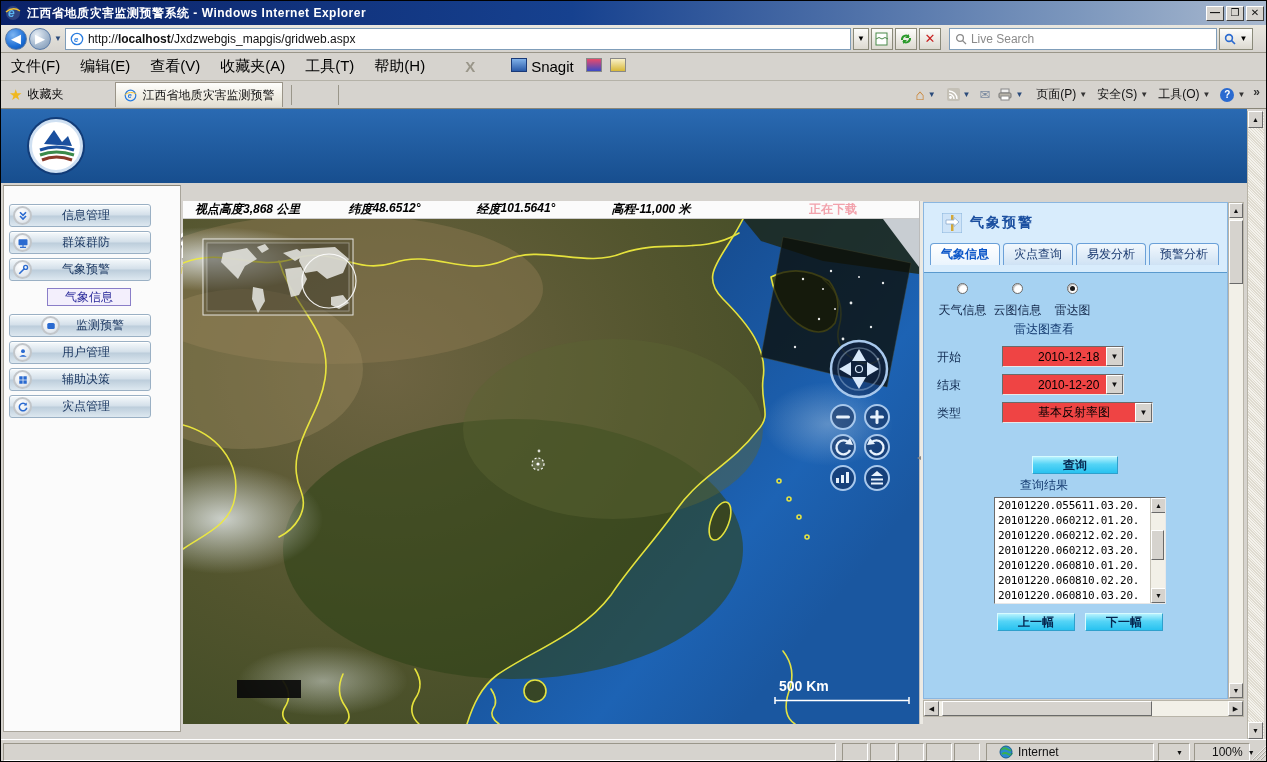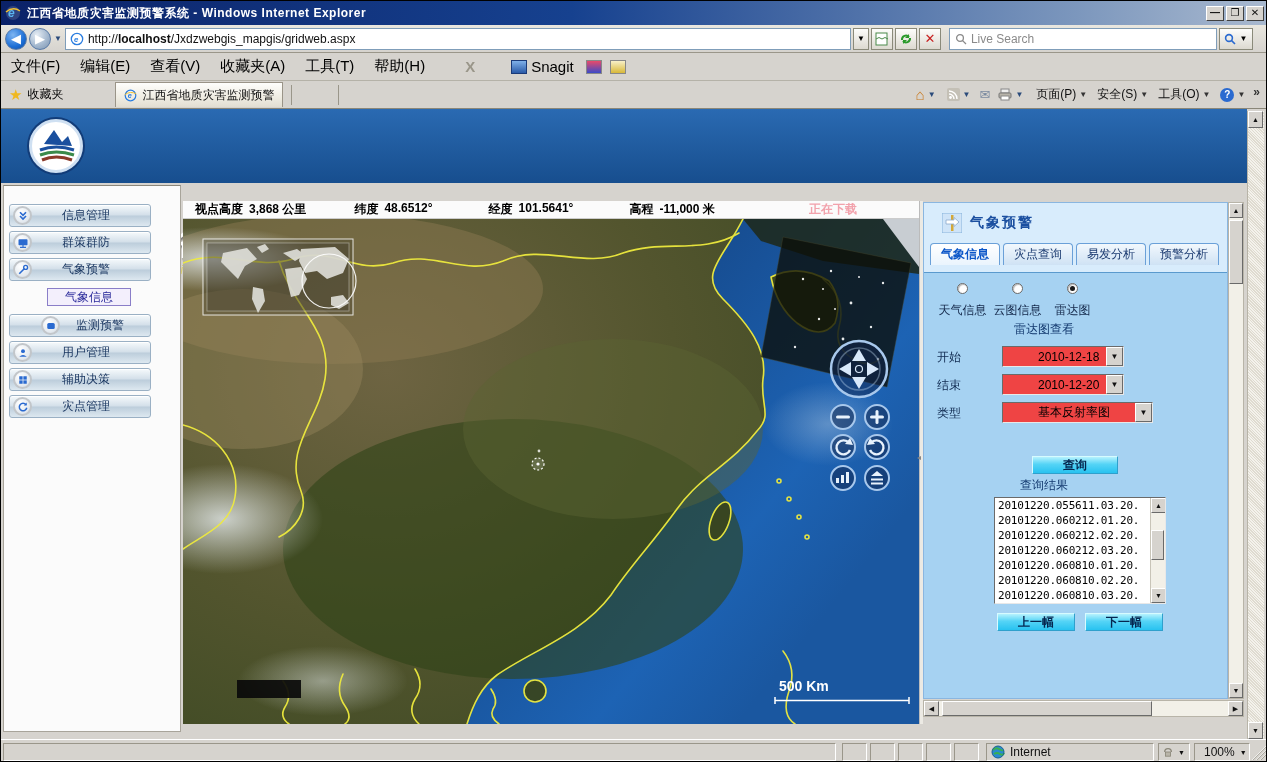--- a/index.html
+++ b/index.html
@@ -30,21 +30,21 @@
   .banner-title{left:100px;top:116px;color:#fff;font-size:29px;font-weight:bold;letter-spacing:7px;text-shadow:1px 2px 2px rgba(0,0,0,.45);}
   .banner-sub{left:104px;top:153px;color:#d8cb6e;font-size:13px;font-style:italic;letter-spacing:.5px;}
   
   .sidebar{left:2px;top:184px;width:178px;height:547px;background:#fbfbfb;border:1px solid #a8a49a;border-top-color:#8a867a;}
   .sbtn{position:absolute;left:8px;width:142px;height:23px;border:1px solid #9ab0c4;border-radius:3px;background:linear-gradient(180deg,#f6fafc,#d3dfe9 48%,#bccddb 52%,#dde8f0);display:flex;align-items:center;box-shadow:inset 0 1px 0 #fff;}
   .sbtn .lbl{flex:1;text-align:center;font-size:12px;color:#16335e;margin-right:10px;}
   .sicon{width:19px;height:19px;border-radius:50%;margin-left:3px;background:radial-gradient(circle at 35% 30%,#ffffff,#e2e8ee 70%,#c8d0d8);border:2px solid #c2c6ca;display:flex;align-items:center;justify-content:center;}
   .submenu{position:absolute;left:46px;width:84px;height:18px;background:#f3effc;border:1px solid #8a7ec8;font-size:12px;color:#2a2a9a;display:flex;align-items:center;justify-content:center;}
   
   .mapstatus{left:182px;top:200px;width:736px;height:18px;background:#fbfbfb;border-bottom:1px solid #ccc;display:flex;align-items:center;font-size:12px;font-weight:bold;color:#000;}
-  .ms-item{margin-left:26px;display:flex;gap:6px;white-space:nowrap;}
+  .ms-item{margin-left:26px;display:flex;white-space:nowrap;font-style:italic;}
   .downloading{margin-left:auto;margin-right:62px;color:#f2a2ac;}
   .mapview{left:182px;top:218px;width:736px;height:505px;background:#0d2b55;}
   .splitter{left:918px;top:200px;width:4px;height:523px;background:#eceae4;border-left:1px solid #bbb;}
   
   .panel{left:922px;top:201px;width:305px;height:497px;background:#d8ecfc;border:1px solid #8ab6e0;}
   .panel-head{display:flex;align-items:center;gap:8px;padding:10px 0 8px 18px;}
   .panel-title{color:#1b4fa0;font-size:14px;font-weight:bold;letter-spacing:2px;}
   .tabs{display:flex;align-items:flex-end;height:24px;padding-left:6px;gap:3px;}
   .ptab{height:22px;min-width:70px;padding:0 6px;border:1px solid #6aa0d8;border-bottom:none;border-radius:4px 4px 0 0;background:linear-gradient(#f2f8fd,#cfe2f4);display:flex;align-items:center;justify-content:center;font-size:12px;color:#1a3a70;}
   .ptab.active{background:linear-gradient(#ffffff,#eaf4fd);color:#0a55c8;font-weight:bold;}
@@ -66,21 +66,21 @@
   .listbox{position:absolute;left:70px;width:172px;height:107px;background:#fff;border:1px solid;border-color:#6a6a6a #e8e8e8 #e8e8e8 #6a6a6a;overflow:hidden;}
   .listrow{font-family:"DejaVu Sans Mono","Liberation Mono",monospace;font-size:11px;letter-spacing:-.2px;color:#000;height:15px;line-height:15px;padding-left:3px;white-space:nowrap;}
   .lscroll{position:absolute;right:0;top:0;width:15px;height:100%;background:#f2f0e8;border-left:1px solid #c8c4b8;}
   .sbbtn{position:absolute;left:0;width:15px;height:15px;background:#d6d3ce;border:1px solid;border-color:#fff #6a6a6a #6a6a6a #fff;font-size:7px;display:flex;align-items:center;justify-content:center;color:#111;}
   .sbthumb{position:absolute;background:#d6d3ce;border:1px solid;border-color:#fff #6a6a6a #6a6a6a #fff;}
   
   .vscroll{background:#f2f0e8;}
   .hatch{background:repeating-linear-gradient(45deg,#f4f2ec 0 1px,#dfdbd0 1px 2px);}
   
   .statusbar{left:0;top:738px;width:1267px;height:24px;background:#d6d3ce;border-top:1px solid #fff;}
-  .seg{position:absolute;top:3px;height:18px;border:1px solid;border-color:#9a968a #fff #fff #9a968a;display:flex;align-items:center;font-size:12px;color:#111;padding:0 4px;gap:5px;}
+  .seg{position:absolute;top:3px;height:18px;border:1px solid;border-color:#9a968a #fff #fff #9a968a;display:flex;align-items:center;font-size:12px;color:#111;padding:0 12px;gap:5px;}
   .grip{position:absolute;right:2px;top:6px;width:14px;height:14px;background:
     linear-gradient(135deg,transparent 48%,#fff 49%,#9a968a 55%,transparent 56%),
     linear-gradient(135deg,transparent 62%,#fff 63%,#9a968a 69%,transparent 70%),
     linear-gradient(135deg,transparent 76%,#fff 77%,#9a968a 83%,transparent 84%);}
 </style>
 </head>
 <body>
 
 <div class="screen">
 
@@ -144,21 +144,21 @@
   </div>
 
   <div class="abs menubar">
     <span class="menuitem">文件(F)</span>
     <span class="menuitem">编辑(E)</span>
     <span class="menuitem">查看(V)</span>
     <span class="menuitem">收藏夹(A)</span>
     <span class="menuitem">工具(T)</span>
     <span class="menuitem">帮助(H)</span>
     <span style="margin-left:30px;color:#9a968a;font-weight:bold;">X</span>
-    <span style="display:flex;align-items:center;margin-left:36px;gap:4px;">
+    <span style="display:flex;align-items:flex-start;margin-left:36px;gap:4px;">
       <span style="width:16px;height:14px;background:linear-gradient(#7fb0e8,#2a5aa8);border:1px solid #1a3a78;"></span>
       <span>Snagit</span>
       <span style="width:16px;height:14px;margin-left:8px;background:linear-gradient(#e84a6a,#3a4ac8);border:1px solid #888;"></span>
       <span style="width:16px;height:14px;margin-left:4px;background:linear-gradient(#f8f0c8,#d8b838);border:1px solid #888;"></span>
     </span>
   </div>
 
   <div class="abs favbar">
     <span style="color:#f0b820;font-size:15px;margin:0 5px 0 8px;">★</span>
     <span>收藏夹</span>

